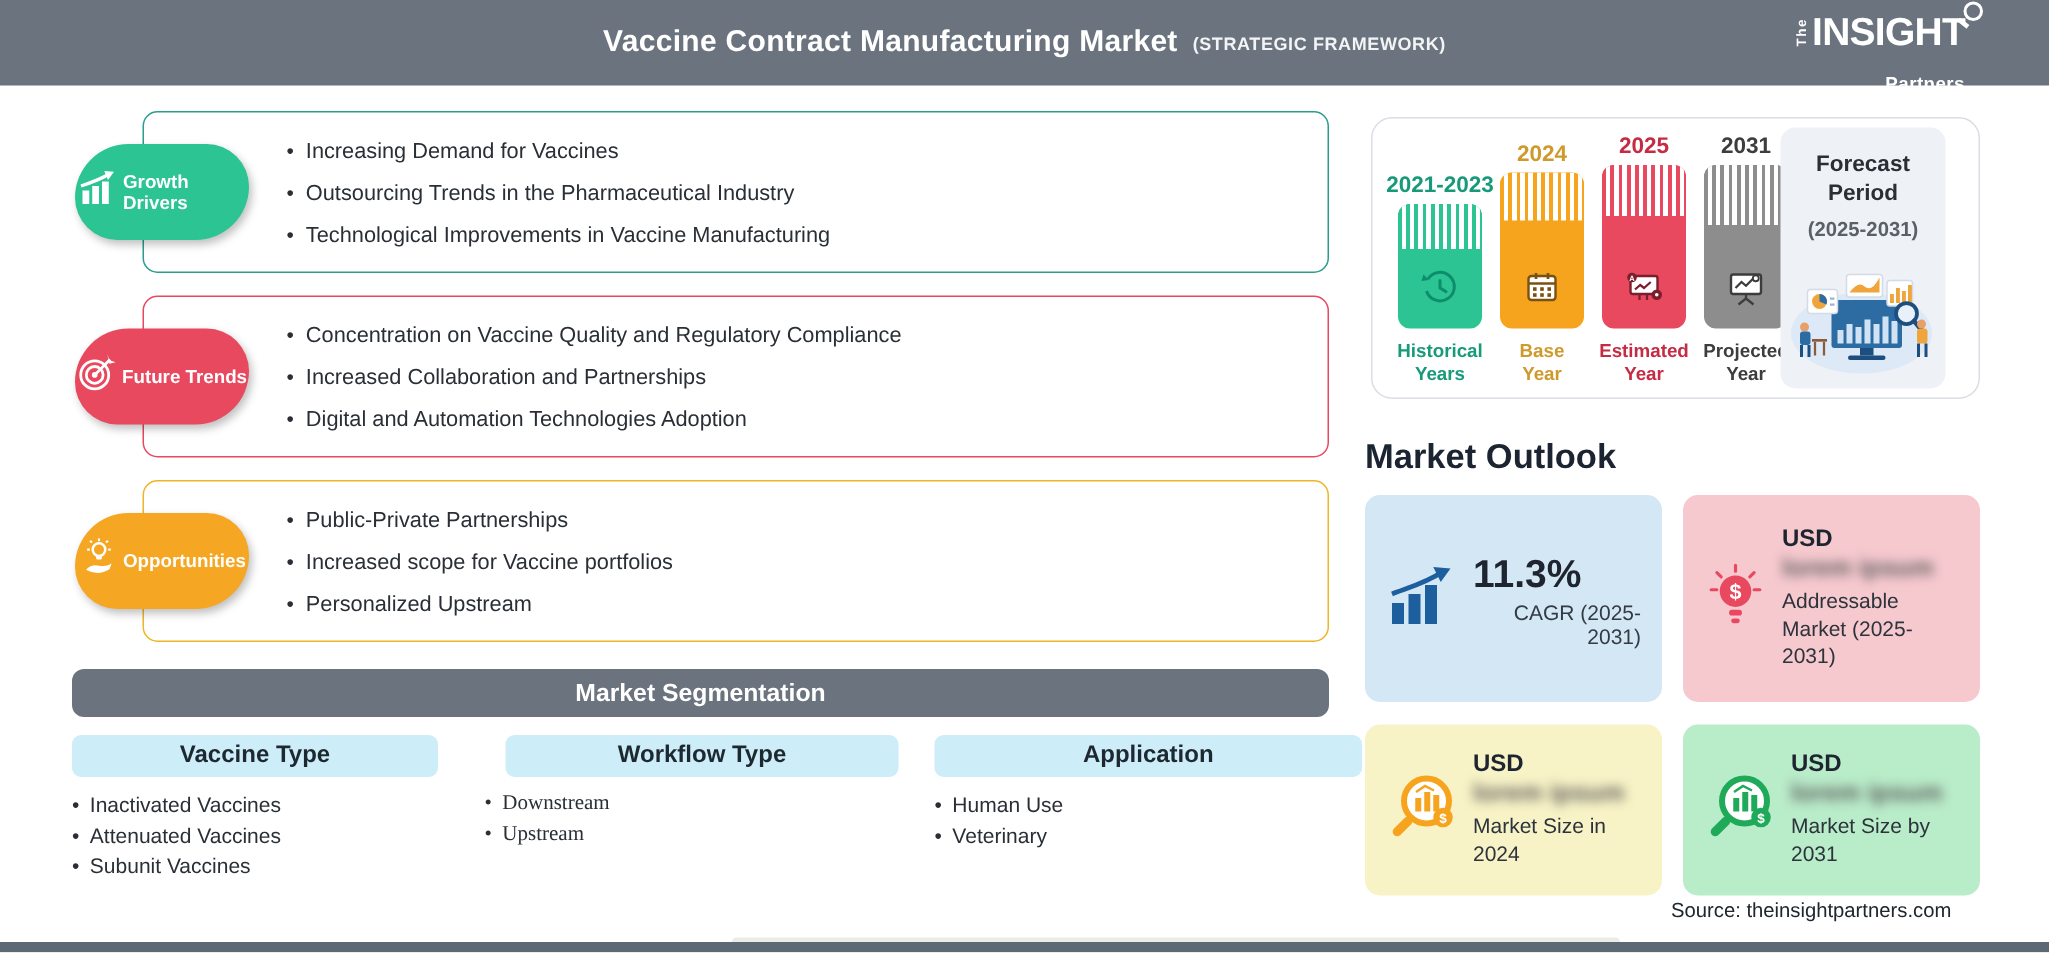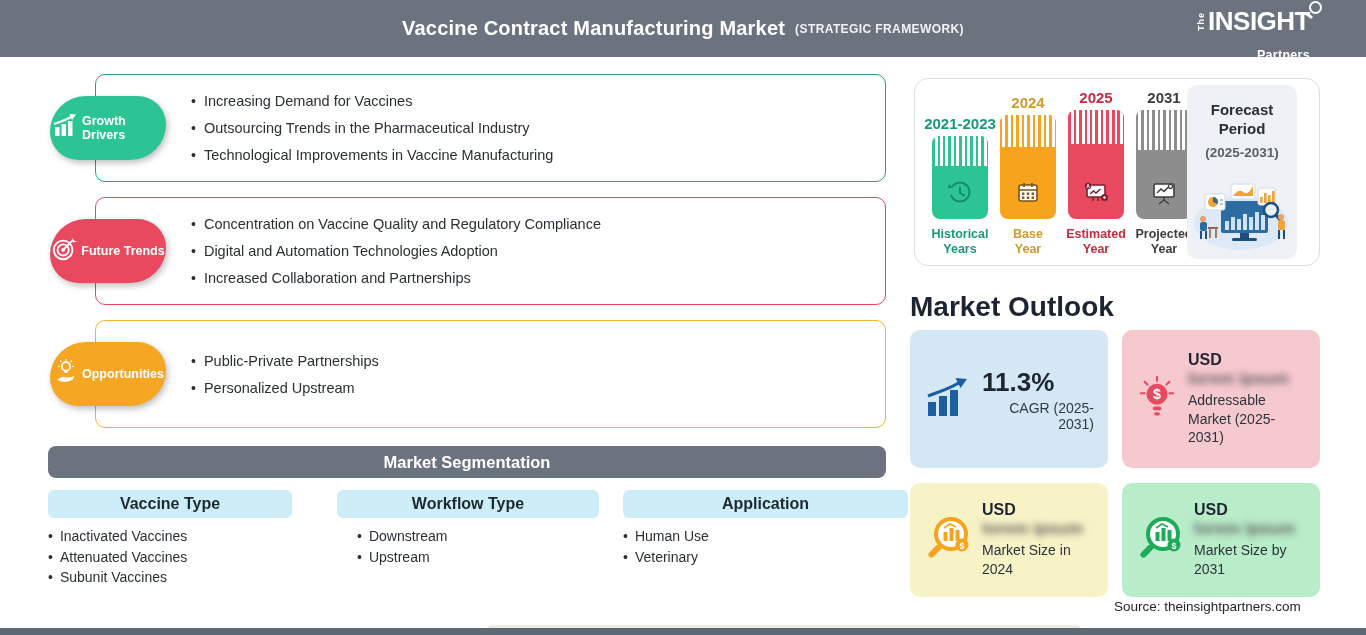--- a/index.html
+++ b/index.html
@@ -44,21 +44,21 @@
   .seg-bar { position:absolute; left:48px; top:446px; width:838px; height:32px; background:#6b737e;
              border-radius:8px; display:flex; align-items:center; justify-content:center; }
   .seg-bar-title { color:#fff; font-size:16.5px; font-weight:700; }
   .seg-col-head { position:absolute; top:490px; height:28px; background:#cdeef8; border-radius:6px;
                   display:flex; align-items:center; justify-content:center; font-size:16px;
                   font-weight:700; color:#1e2831; }
   .seg-h1 { left:48px;  width:244px; }
   .seg-h2 { left:337px; width:262px; }
   .seg-h3 { left:623px; width:285px; }
   .seg-list { position:absolute; top:526px; list-style:none; }
-  .seg-l1 { left:48px; } .seg-l2 { left:357px; } .seg-l3 { left:623px;text-align:center; }
+  .seg-l1 { left:48px; } .seg-l2 { left:323px;font-family:Liberation Serif, serif; } .seg-l3 { left:623px;text-align:center; }
   .seg-item { font-size:14px; color:#2a2f36; line-height:20.5px; display:flex; align-items:baseline; }
   .seg-item::before { content:"•"; margin-right:7px; }
 
   
   .timeline { position:absolute; left:914px; top:78px; width:406px; height:188px; background:#fff;
               border:1.5px solid #d9dee4; border-radius:14px; }
   .bars { position:absolute; left:17px; top:10px; bottom:8px; display:flex; align-items:flex-end; gap:12px; }
   .bar-group { display:flex; flex-direction:column; align-items:center; justify-content:flex-end; height:100%; width:56px; }
   .bar-year { font-size:15px; font-weight:700; margin-bottom:4px; white-space:nowrap; }
   .bar { position:relative; width:56px; border-radius:8px; overflow:hidden; background:var(--c); }
@@ -72,21 +72,21 @@
   .y1 { color:#17997a;margin-top:15px; } .y2 { color:#cf9a2c; } .y3 { color:#c62b44; } .y4 { color:#3d3d3d; }
   .bar-label { font-size:12.5px; font-weight:700; text-align:center; line-height:1.2; margin-top:8px; height:30px; }
 
   .forecast { position:absolute; right:22px; top:6px; bottom:6px; width:110px; background:#eef1f5;
               border-radius:10px; text-align:center; padding-top:16px; }
   .forecast-title { font-size:15px; font-weight:700; color:#2a2f36; line-height:1.25; }
   .forecast-range { font-size:13.5px; font-weight:700; color:#5a6068; margin-top:6px; }
   .forecast-illustration { position:absolute; bottom:4px; left:4px; }
 
   
-  .outlook-title { position:absolute; left:910px; top:291px; font-size:28px; font-weight:700; color:#1b2430; }
+  .outlook-title { position:absolute; left:910px; top:291px; font-size:23px; font-weight:700; color:#1b2430; }
   .cards { position:absolute; left:910px; top:330px; width:410px; display:grid;
            grid-template-columns:198px 198px; grid-template-rows:138px 114px; gap:15px 14px; }
   .card { border-radius:10px; padding:12px 14px; display:flex; align-items:center; gap:10px; }
   .card.c1 { background:#d4e7f4; }
   .card.c2 { background:#f6c9cf; align-items:center; }
   .card.c3 { background:#f8f3c6; }
   .card.c4 { background:#b9ecc9; }
   .card-col { display:flex; flex-direction:column; }
   .card-value { font-size:26px; font-weight:800; color:#1e2530; }
   .card-sub { font-size:14px; color:#333b44; margin-top:2px;text-align:right; }
@@ -131,38 +131,39 @@
         <rect x="18" y="8" width="4.5" height="15" fill="#fff"></rect>
         <path d="M4 11 C 10 9, 16 7, 23 3" stroke="#fff" stroke-width="2.2" fill="none"></path>
         <path d="M19.5 1 L26 1.5 L22 7 Z" fill="#fff"></path>
       </svg>
     </span>
     <span class="badge-label">Growth Drivers</span>
   </div>
 
   <div class="fw-box b2">
     <div class="fw-item">Concentration on Vaccine Quality and Regulatory Compliance</div>
+    <div class="fw-item">Increased Collaboration and Partnerships</div>
     <div class="fw-item">Digital and Automation Technologies Adoption</div>
-    <div class="fw-item">Increased Collaboration and Partnerships</div>
   </div>
   <div class="badge g2">
     <span>
       <svg width="28" height="28" viewBox="0 0 30 30">
         <circle cx="13" cy="16" r="10" fill="none" stroke="#fff" stroke-width="2"></circle>
         <circle cx="13" cy="16" r="6" fill="none" stroke="#fff" stroke-width="2"></circle>
         <circle cx="13" cy="16" r="2" fill="#fff"></circle>
         <line x1="13" y1="16" x2="24" y2="5" stroke="#fff" stroke-width="2"></line>
         <path d="M22 1 l1.5 4.5 L28 7 l-4.5 1 z" fill="#fff"></path>
       </svg>
     </span>
     <span class="badge-label">Future Trends</span>
   </div>
 
   <div class="fw-box b3">
     <div class="fw-item">Public-Private Partnerships</div>
+    <div class="fw-item">Increased scope for Vaccine portfolios</div>
     <div class="fw-item">Personalized Upstream</div>
   </div>
   <div class="badge g3">
     <span>
       <svg width="28" height="28" viewBox="0 0 30 30">
         <circle cx="15" cy="9" r="4.5" fill="none" stroke="#fff" stroke-width="1.8"></circle>
         <rect x="13" y="13.5" width="4" height="2.6" rx="1" fill="#fff"></rect>
         <line x1="15" y1="1" x2="15" y2="3" stroke="#fff" stroke-width="1.5"></line>
         <line x1="8.5" y1="9" x2="6.5" y2="9" stroke="#fff" stroke-width="1.5"></line>
         <line x1="23.5" y1="9" x2="21.5" y2="9" stroke="#fff" stroke-width="1.5"></line>

